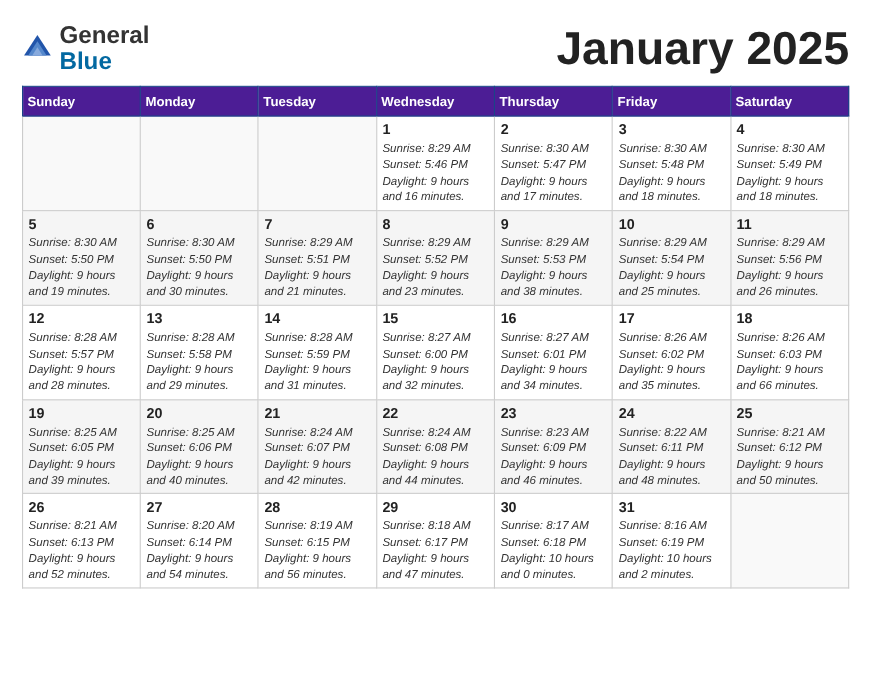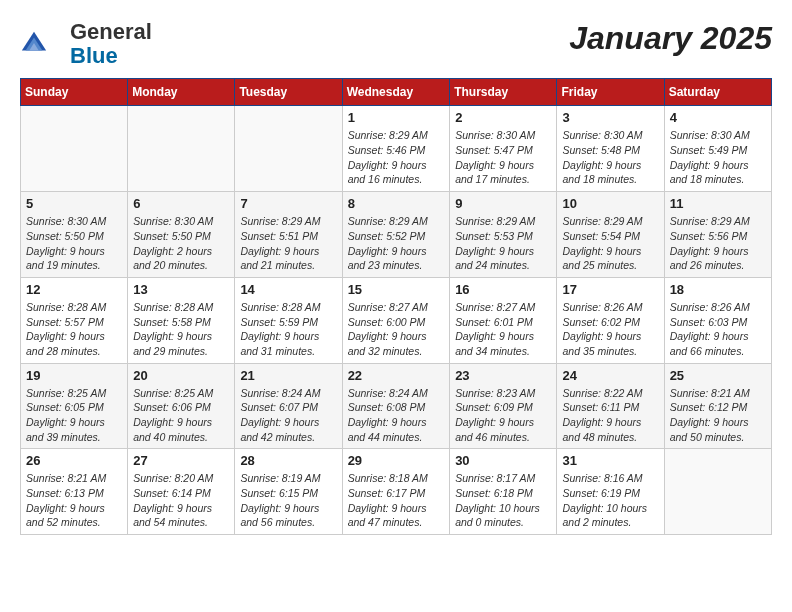--- a/index.html
+++ b/index.html
@@ -12,53 +12,52 @@
     }
     .header {
       display: flex;
       justify-content: space-between;
       align-items: flex-start;
       margin-bottom: 10px;
     }
     .logo {
       display: flex;
       align-items: center;
-      gap: 22px;
+      gap: 6px;
     }
     .logo-text {
       font-size: 22px;
       font-weight: bold;
       line-height: 1.1;
     }
     .logo-general { color: #333; }
     .logo-blue { color: #0369a1; }
     .logo-icon {
       width: 28px;
       height: 28px;
     }
     .title-block {
       text-align: right;
     }
     .month-title {
-      font-size: 32px;
+      font-size: 42px;
       font-weight: bold;
       color: #222;
-      font-style: italic;
     }
     .subtitle {
       font-size: 16px;
       color: #555;
     }
     table {
       width: 100%;
       border-collapse: collapse;
       font-size: 11px;
     }
     thead tr th {
-      background-color: #b91c1c;
+      background-color: #4c1d95;
       color: #fff;
       padding: 6px 4px;
       text-align: left;
       font-size: 12px;
       font-weight: bold;
       border: 1px solid #1a4488;
     }
     tbody tr td {
       border: 1px solid #ccc;
       vertical-align: top;
@@ -145,33 +144,33 @@
           <div class="day-info">Sunrise: 8:30 AM<br>Sunset: 5:49 PM<br><span>Daylight: 9 hours and 18 minutes.</span></div>
         </td>
       </tr>
       <tr>
         <td>
           <div class="day-number">5</div>
           <div class="day-info">Sunrise: 8:30 AM<br>Sunset: 5:50 PM<br><span>Daylight: 9 hours and 19 minutes.</span></div>
         </td>
         <td>
           <div class="day-number">6</div>
-          <div class="day-info">Sunrise: 8:30 AM<br>Sunset: 5:50 PM<br><span>Daylight: 2 hours and 20 minutes.</span></div>
+          <div class="day-info">Sunrise: 8:30 AM<br>Sunset: 5:50 PM<br><span>Daylight: 9 hours and 30 minutes.</span></div>
         </td>
         <td>
           <div class="day-number">7</div>
           <div class="day-info">Sunrise: 8:29 AM<br>Sunset: 5:51 PM<br><span>Daylight: 9 hours and 21 minutes.</span></div>
         </td>
         <td>
           <div class="day-number">8</div>
           <div class="day-info">Sunrise: 8:29 AM<br>Sunset: 5:52 PM<br><span>Daylight: 9 hours and 23 minutes.</span></div>
         </td>
         <td>
           <div class="day-number">9</div>
-          <div class="day-info">Sunrise: 8:29 AM<br>Sunset: 5:53 PM<br><span>Daylight: 9 hours and 24 minutes.</span></div>
+          <div class="day-info">Sunrise: 8:29 AM<br>Sunset: 5:53 PM<br><span>Daylight: 9 hours and 38 minutes.</span></div>
         </td>
         <td>
           <div class="day-number">10</div>
           <div class="day-info">Sunrise: 8:29 AM<br>Sunset: 5:54 PM<br><span>Daylight: 9 hours and 25 minutes.</span></div>
         </td>
         <td>
           <div class="day-number">11</div>
           <div class="day-info">Sunrise: 8:29 AM<br>Sunset: 5:56 PM<br><span>Daylight: 9 hours and 26 minutes.</span></div>
         </td>
       </tr>

